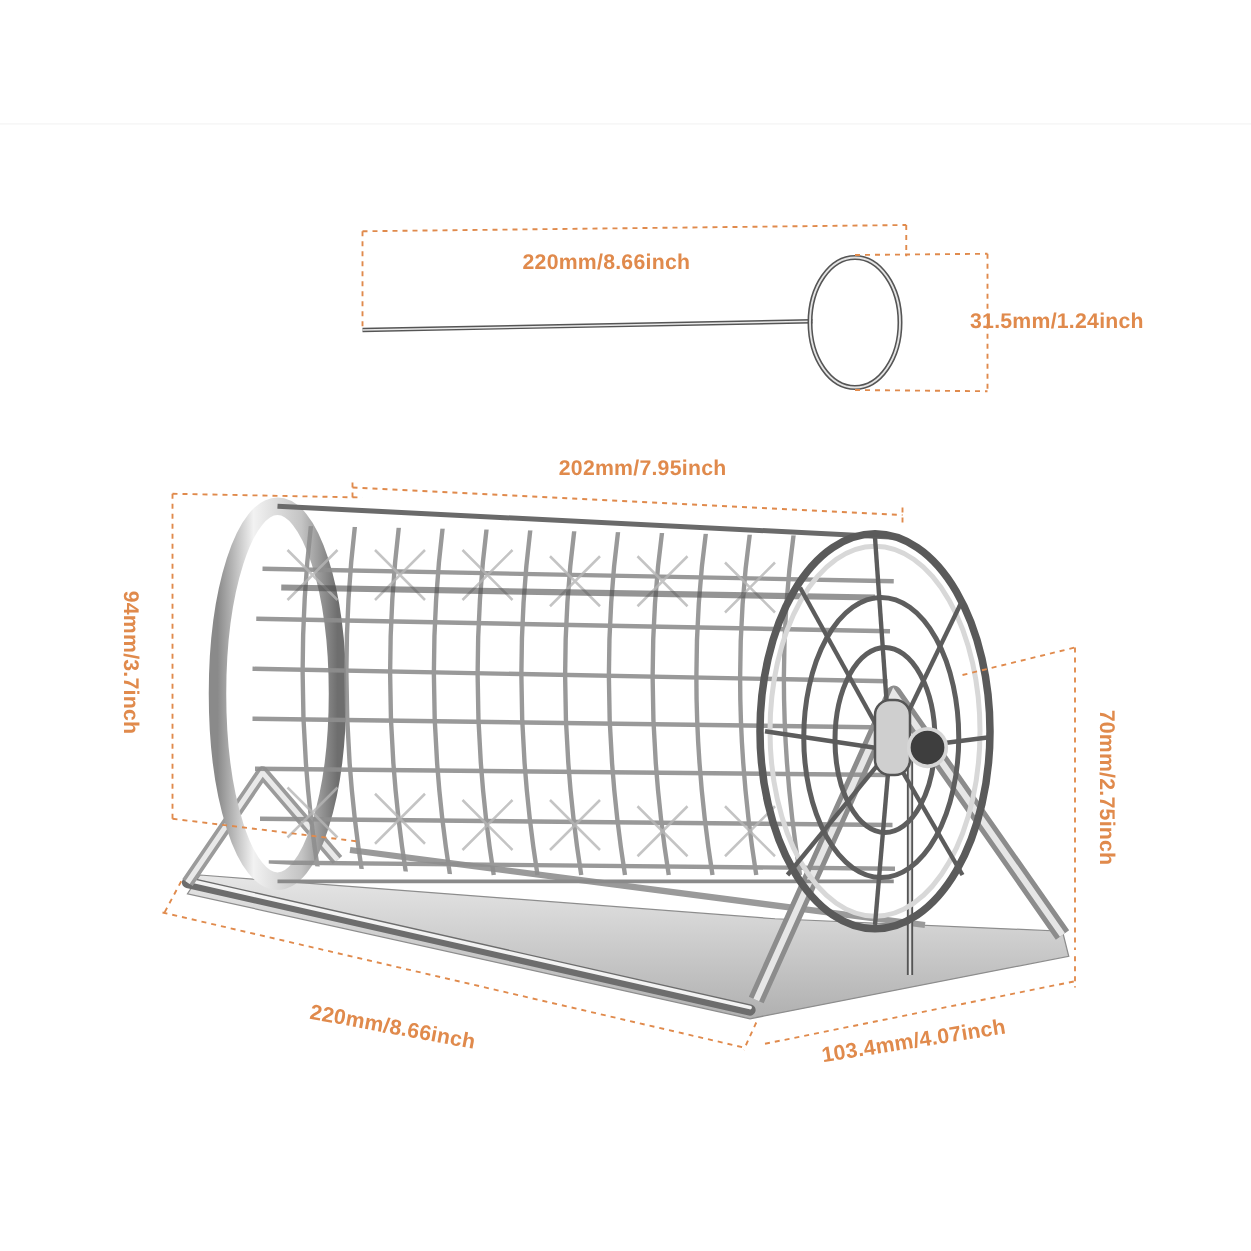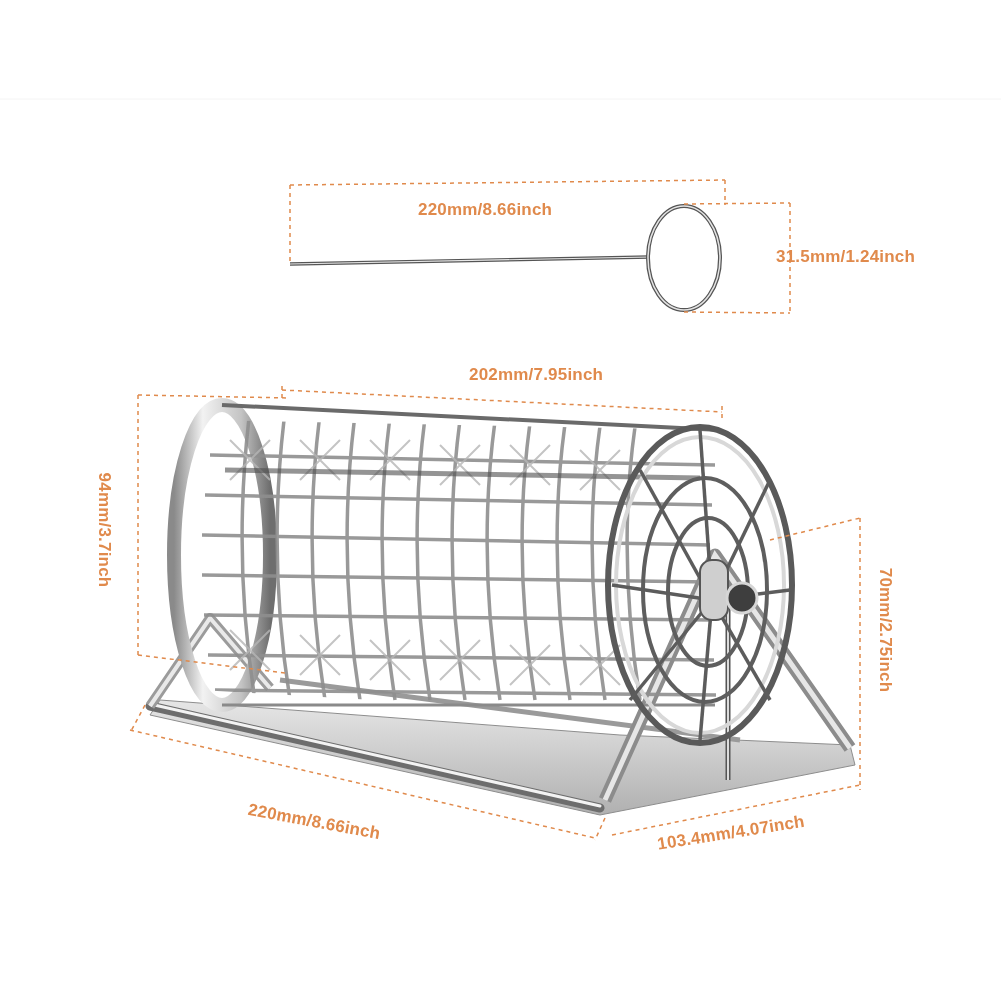--- a/index.html
+++ b/index.html
@@ -4,21 +4,21 @@
 <style>
   html, body { margin: 0; padding: 0; background: #ffffff; }
   body { width: 1001px; height: 1001px; position: relative; overflow: hidden;
          font-family: "Liberation Sans", "DejaVu Sans", sans-serif; }
   .stage { position: absolute; left: 0; top: 0; width: 1001px; height: 812px; }
   .stage svg { position: absolute; left: 0; top: 0; }
   .label { position: absolute; color: #e08a4c; font-size: 17px; font-weight: bold;
            white-space: nowrap; letter-spacing: 0.2px; }
   .lbl-skewer-len { left: 418px; top: 200px; }
   .lbl-ring { left: 776px; top: 247px; }
-  .lbl-length { left: 447px; top: 365px; margin-left: 22px; }
+  .lbl-length { left: 447px; top: 365px; }
   .lbl-height { left: 104px; top: 530px; transform-origin: center; transform: translate(-50%,-50%) rotate(90deg); }
   .lbl-sideh { left: 885px; top: 630px; transform: translate(-50%,-50%) rotate(90deg); }
   .lbl-base { left: 250px; top: 800px; transform: rotate(10.5deg); transform-origin: left top; font-size: 17px; }
   .lbl-depth { left: 656px; top: 835px; transform: rotate(-9deg); transform-origin: left top; }
 </style>
 </head>
 <body>
 
 <div class="stage">
   <svg width="1001" height="1001" viewBox="0 0 1001 1001">

